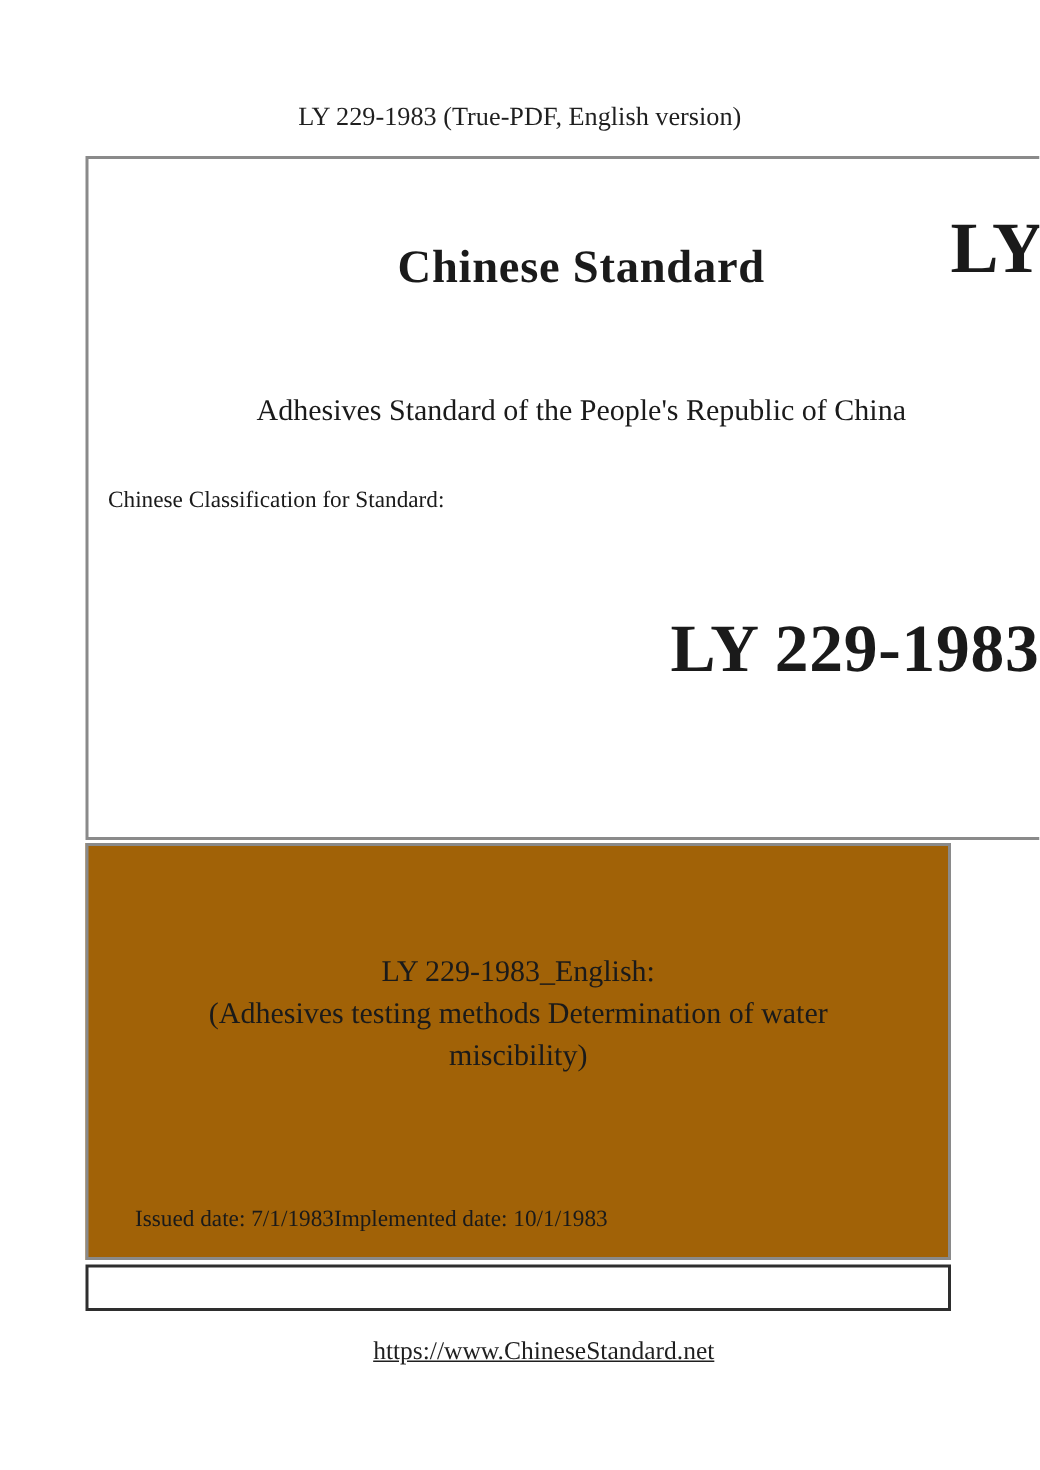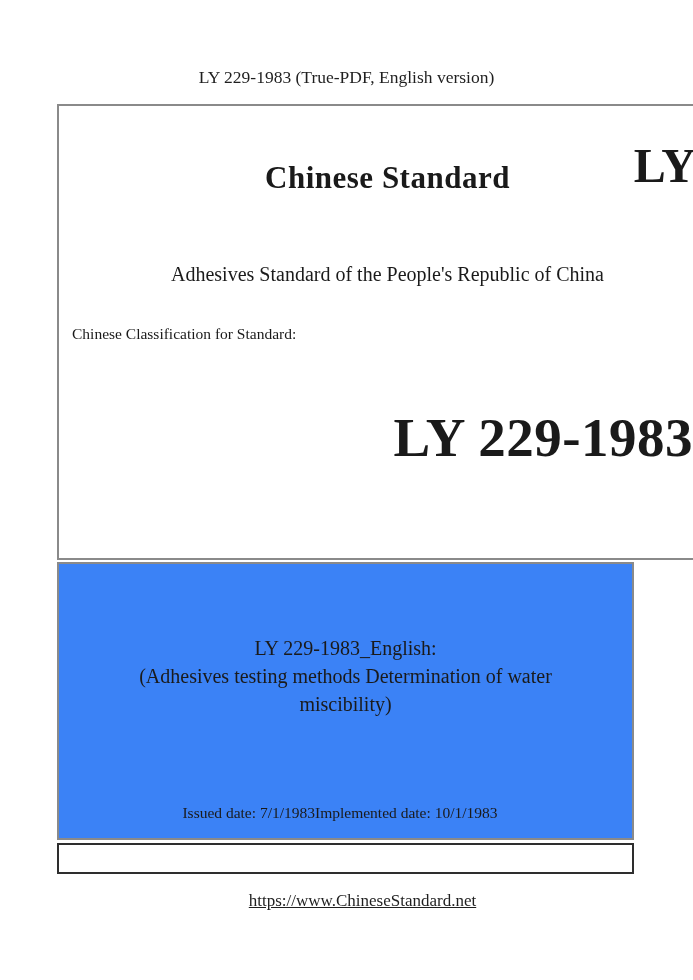--- a/index.html
+++ b/index.html
@@ -64,53 +64,53 @@
   .classification-line {
     position: absolute;
     top: 219px;
     left: 13px;
     font-size: 15.5px;
   }
   .standard-number {
     position: absolute;
     top: 300px;
     right: 23px;
-    font-size: 55px;
+    font-size: 45px;
     font-weight: bold;
     letter-spacing: 0.5px;
   }
   .info-box {
     position: absolute;
     left: 57px;
     top: 562px;
     width: 577px;
     height: 278px;
     border: 2px solid #8a8a8a;
     box-sizing: border-box;
-    background: #3b82f6;
+    background: #a16207;
   }
   .name-block {
     position: absolute;
     top: 70px;
     left: 0;
     width: 100%;
     text-align: center;
     font-size: 20px;
     line-height: 28px;
   }
   .name-line {
     white-space: nowrap;
   }
   .dates-row {
     position: absolute;
     bottom: 16px;
     left: 31px;
     right: 42px;
     display: flex;
-    justify-content: center;
+    justify-content: flex-start;
     font-size: 15.5px;
   }
   .empty-band {
     position: absolute;
     left: 57px;
     top: 843px;
     width: 577px;
     height: 31px;
     border: 2px solid #2e2e2e;
     box-sizing: border-box;

